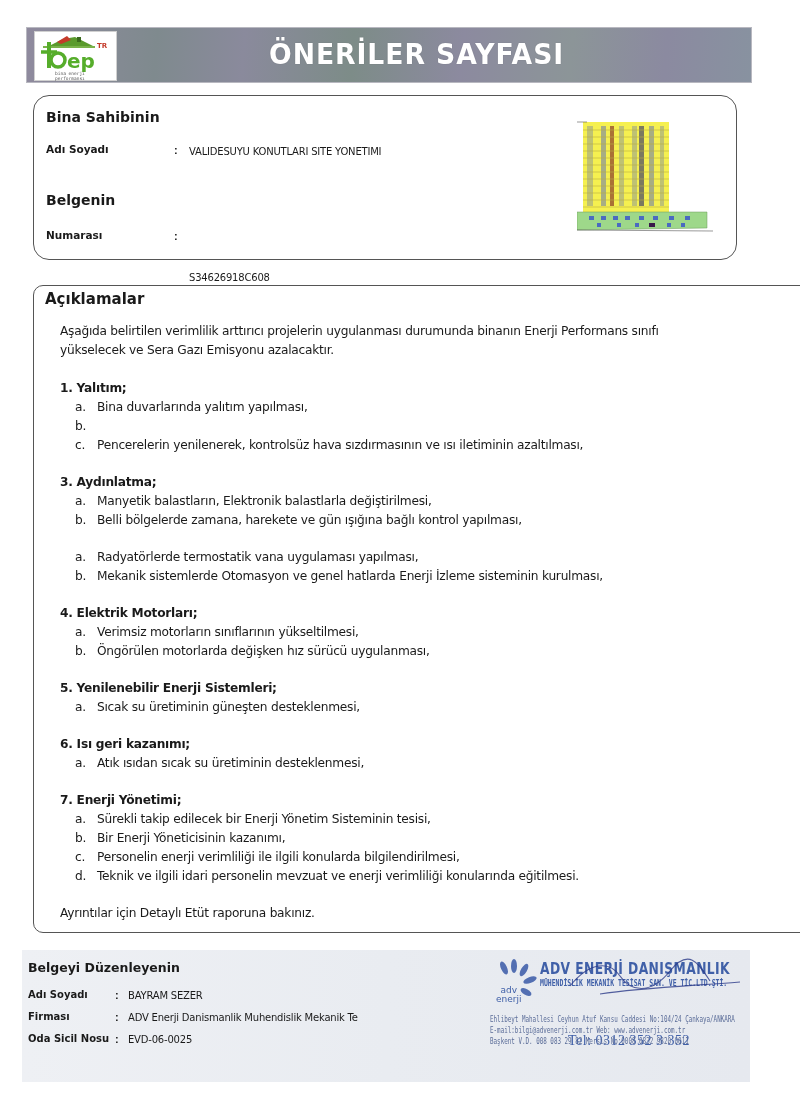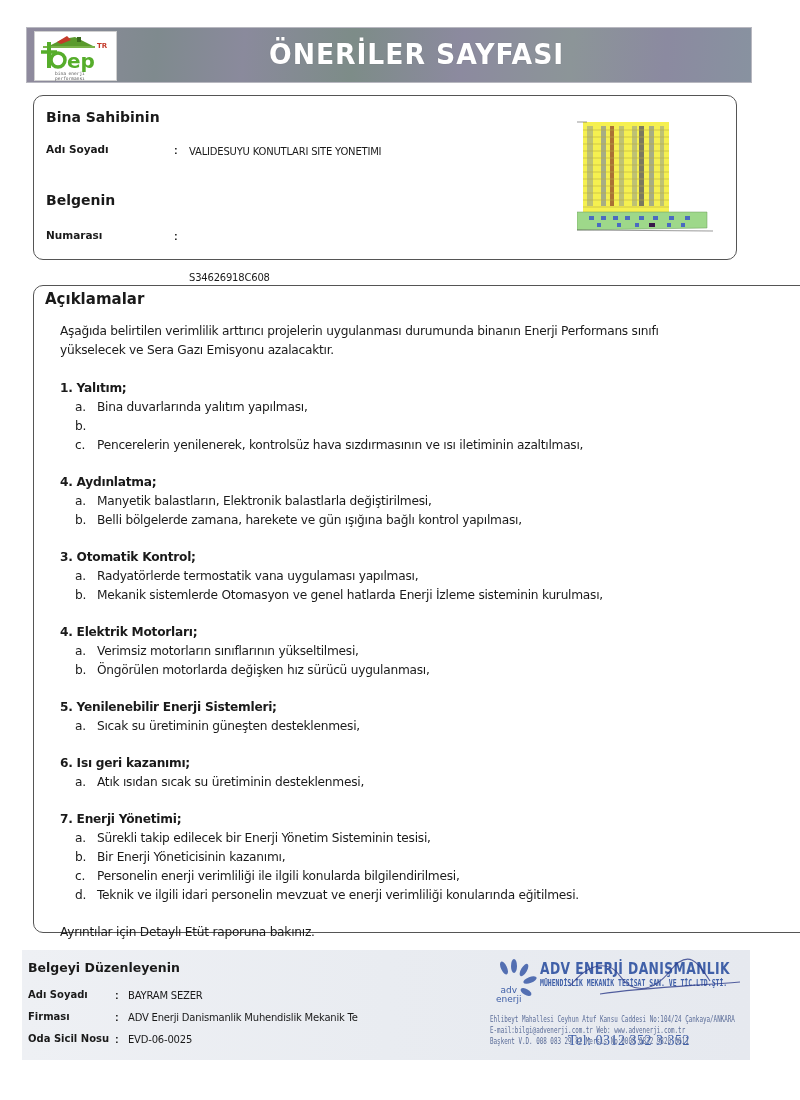--- a/index.html
+++ b/index.html
@@ -21,21 +21,21 @@
     position: absolute; left: 0; right: 0; top: 9px; text-align: center;
     color: #ffffff; font-family: "DejaVu Sans", sans-serif; font-weight: bold;
     font-size: 29px; letter-spacing: 1px; padding-left: 60px;
     text-shadow: 0 0 1px rgba(0,0,0,0.25);
     transform: scaleX(0.92);
   }
 
   
   .owner-box {
     position: absolute; left: 33px; top: 95px; width: 704px; height: 165px;
-    border: 1.5px solid #555; border-radius: 10px; background: #fff;
+    border: 1.5px solid #555; border-radius: 16px; background: #fff;
   }
   .owner-box .sec-title { position: absolute; left: 12px; font-weight: bold; font-size: 14px; font-family: "DejaVu Sans", sans-serif; }
   .owner-box .lbl { position: absolute; left: 12px; font-weight: bold; font-size: 10.5px; font-family: "DejaVu Sans", sans-serif; }
   .owner-box .colon { position: absolute; left: 140px; font-weight: bold; font-size: 11px; }
   .owner-box .val { position: absolute; left: 155px; font-size: 10px; font-family: "DejaVu Sans", sans-serif; letter-spacing: -0.2px; }
 
   .building {
     position: absolute; left: 543px; top: 22px; width: 136px; height: 118px;
   }
 
@@ -55,21 +55,21 @@
   }
   .intro { margin-bottom: 19px; }
   .section { margin-bottom: 18px; }
   .section-head { font-weight: bold; }
   .item { padding-left: 15px; display: flex; }
   .item .mk { width: 22px; flex: none; }
   .closing { margin-top: 0; }
 
   
   .footer {
-    position: absolute; left: 22px; top: 950px; width: 728px; height: 110px;
+    position: absolute; left: 22px; top: 950px; width: 728px; height: 132px;
     background: linear-gradient(90deg, #eef0f4 0%, #e9ecf1 50%, #e6e9ef 100%);
   }
   .footer .sec-title { position: absolute; left: 6px; top: 10px; font-weight: bold; font-size: 12.5px; font-family: "DejaVu Sans", sans-serif; }
   .footer .lbl { position: absolute; left: 6px; font-weight: bold; font-size: 10px; font-family: "DejaVu Sans", sans-serif; }
   .footer .colon { position: absolute; left: 93px; font-weight: bold; font-size: 11px; }
   .footer .val { position: absolute; left: 106px; font-size: 10px; font-family: "DejaVu Sans", sans-serif; letter-spacing: -0.2px; }
 
   .stamp { position: absolute; left: 468px; top: 6px; width: 260px; height: 100px; }
   .stamp-logo { position: absolute; left: 0; top: 2px; width: 50px; height: 50px; }
   .stamp-company { position: absolute; left: 50px; top: 4px; color: #4060a8; font-weight: bold; font-size: 15px; font-family: "DejaVu Sans", sans-serif; letter-spacing: 0.5px; transform: scaleX(0.82); transform-origin: left; white-space: nowrap; }
@@ -176,33 +176,32 @@
       <div class="item">
           <span class="mk">b.</span>
         </div>
       <div class="item">
           <span class="mk">c.</span>
           <span>Pencerelerin yenilenerek, kontrolsüz hava sızdırmasının ve ısı iletiminin azaltılması,</span>
         </div>
     </div>
 
     <div class="section">
-      <div class="section-head">4. Aydınlatma;</div>
+      <div class="section-head">3. Aydınlatma;</div>
       <div class="item">
           <span class="mk">a.</span>
           <span>Manyetik balastların, Elektronik balastlarla değiştirilmesi,</span>
         </div>
       <div class="item">
           <span class="mk">b.</span>
           <span>Belli bölgelerde zamana, harekete ve gün ışığına bağlı kontrol yapılması,</span>
         </div>
     </div>
 
     <div class="section">
-      <div class="section-head">3. Otomatik Kontrol;</div>
       <div class="item">
           <span class="mk">a.</span>
           <span>Radyatörlerde termostatik vana uygulaması yapılması,</span>
         </div>
       <div class="item">
           <span class="mk">b.</span>
           <span>Mekanik sistemlerde Otomasyon ve genel hatlarda Enerji İzleme sisteminin kurulması,</span>
         </div>
     </div>
 

